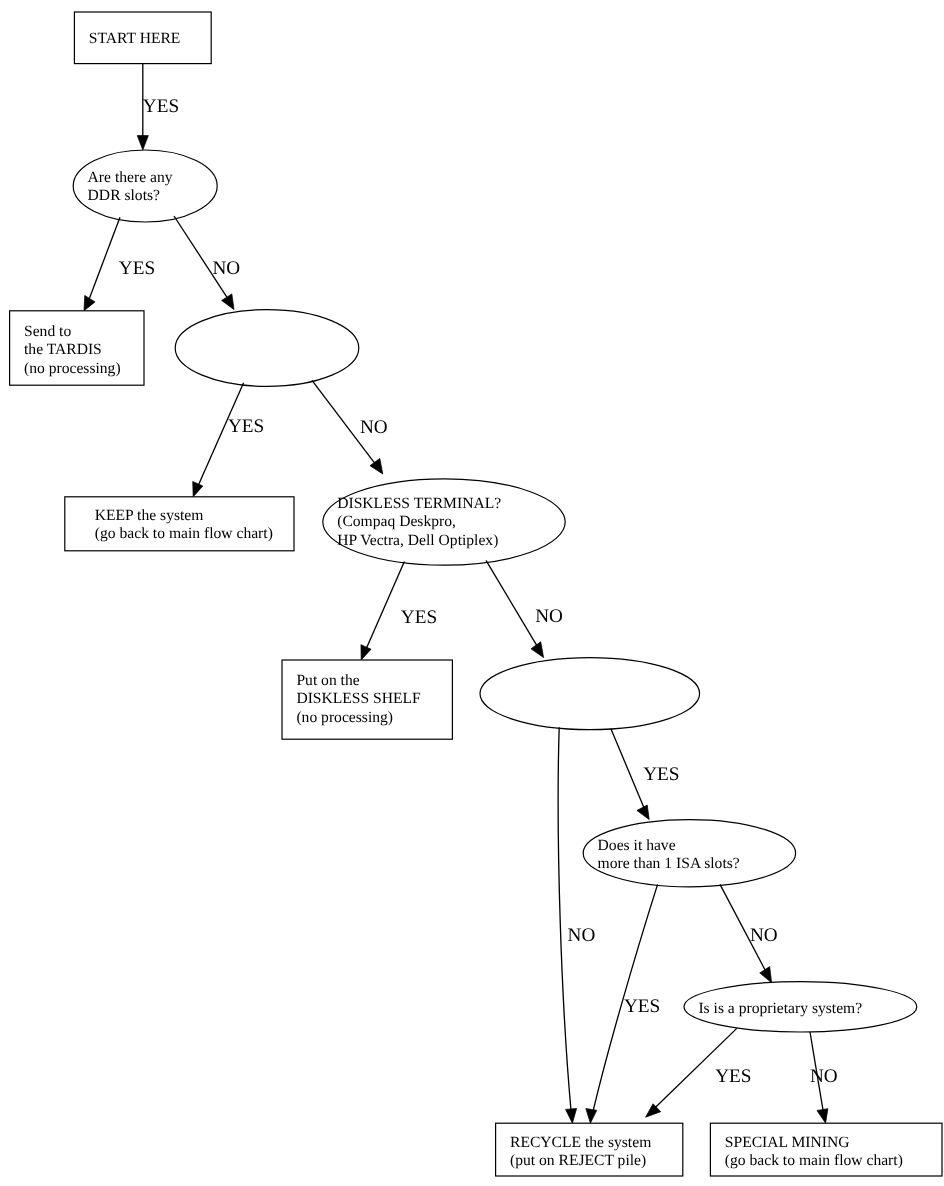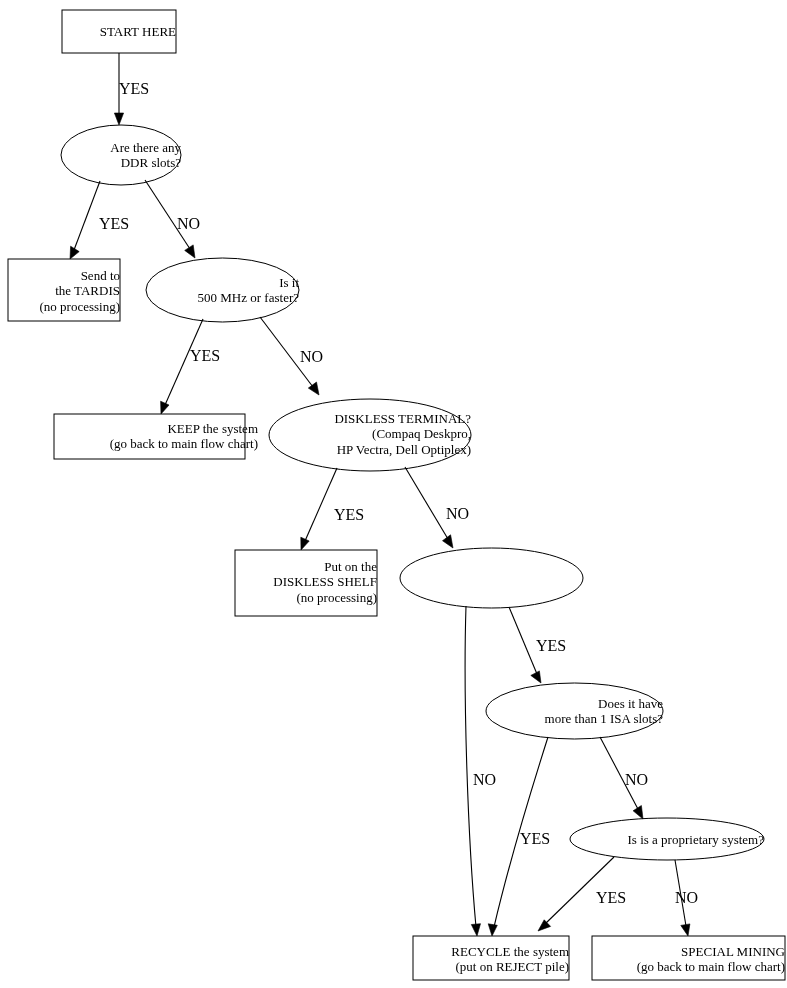--- a/index.html
+++ b/index.html
@@ -33,25 +33,26 @@
     stroke: #000000;
     stroke-width: 1.1;
   }
   .arrow-head {
     fill: #000000;
     stroke: #000000;
     stroke-width: 0.6;
   }
   .node-label {
     position: absolute;
-    text-align: right;
+    text-align: left;
     line-height: 1.18;
     font-size: 13px;
     white-space: pre;
     pointer-events: none;
+    margin-left: 12px;
   }
   .edge-label {
     position: absolute;
     font-size: 16px;
     line-height: 1;
     white-space: pre;
   }
 </style>
 </head>
 <body>
@@ -153,22 +154,20 @@
 
   <div class="node-label" style="left:62px; top:24px; width:114px;">START HERE</div>
 
   <div class="node-label" style="left:61px; top:140px; width:120px;">Are there any
 DDR slots?</div>
 
   <div class="node-label" style="left:8px; top:268px; width:112px;">Send to
 the TARDIS
 (no processing)</div>
 
-  <div class="node-label" style="left:146px; top:275px; width:153px;">Is it
-500 MHz or faster?</div>
 
   <div class="node-label" style="left:67px; top:421px; width:191px;">KEEP the system
 (go back to main flow chart)</div>
 
   <div class="node-label" style="left:269px; top:411px; width:202px;">DISKLESS TERMINAL?
 (Compaq Deskpro,
 HP Vectra, Dell Optiplex)</div>
 
   <div class="node-label" style="left:235px; top:559px; width:142px;">Put on the
 DISKLESS SHELF

